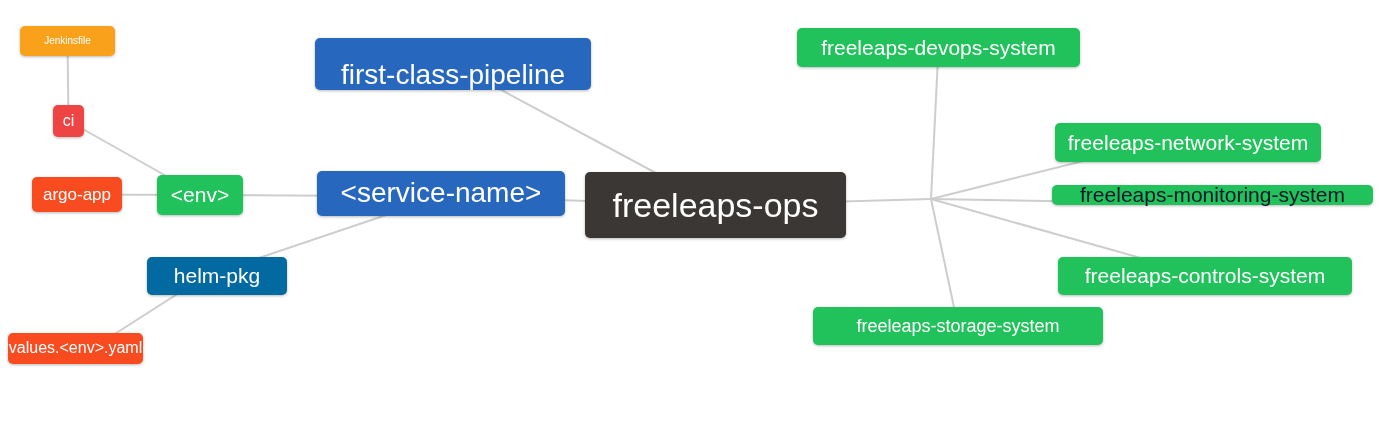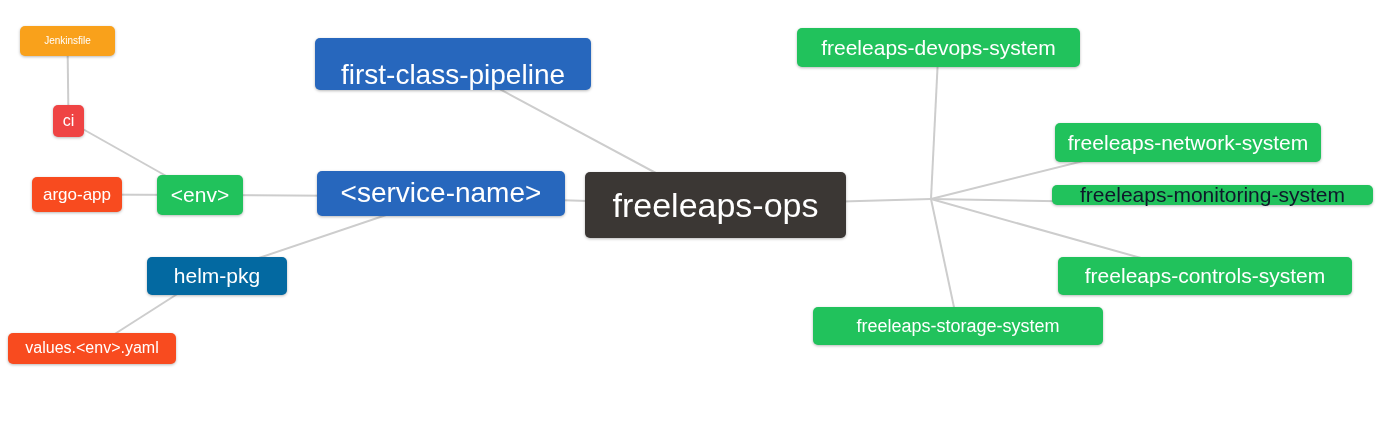--- a/index.html
+++ b/index.html
@@ -100,17 +100,17 @@
       </div>
       <div class="node" style="left: 1058px; top: 257px; width: 294px; height: 38px; background: rgb(33, 194, 92); color: rgb(255, 255, 255); font-size: 21px;">
         <span>freeleaps-controls-system</span>
       </div>
       <div class="node" style="left: 813px; top: 307px; width: 290px; height: 38px; background: rgb(33, 194, 92); color: rgb(255, 255, 255); font-size: 18px;">
         <span>freeleaps-storage-system</span>
       </div>
       <div class="node" style="left: 147px; top: 257px; width: 140px; height: 38px; background: #0369a1; color: rgb(255, 255, 255); font-size: 21px;">
         <span>helm-pkg</span>
       </div>
-      <div class="node" style="left: 8px; top: 333px; width: 168px; height: 31px; background: rgb(248, 75, 31); color: rgb(255, 255, 255); font-size: 16px; justify-content: center;">
+      <div class="node" style="left: 8px; top: 333px; width: 135px; height: 31px; background: rgb(248, 75, 31); color: rgb(255, 255, 255); font-size: 16px; justify-content: center;">
         <span>values.&lt;env&gt;.yaml</span>
       </div>
     </div>
 </div>
 
 </body></html>

